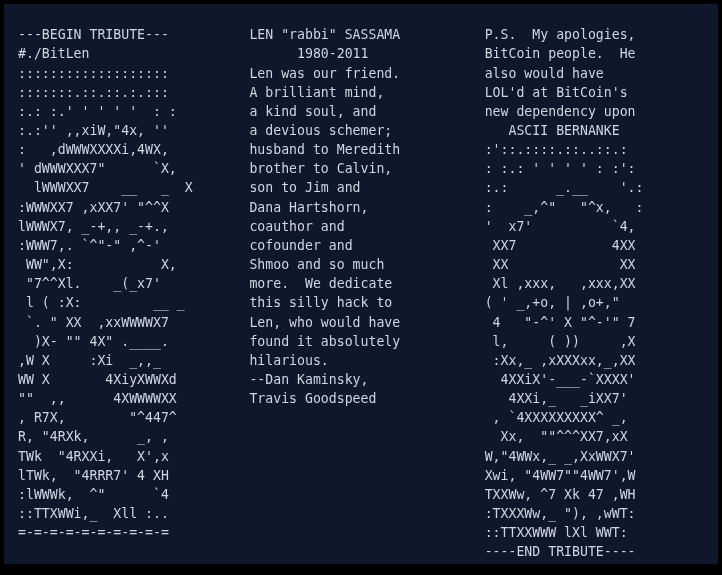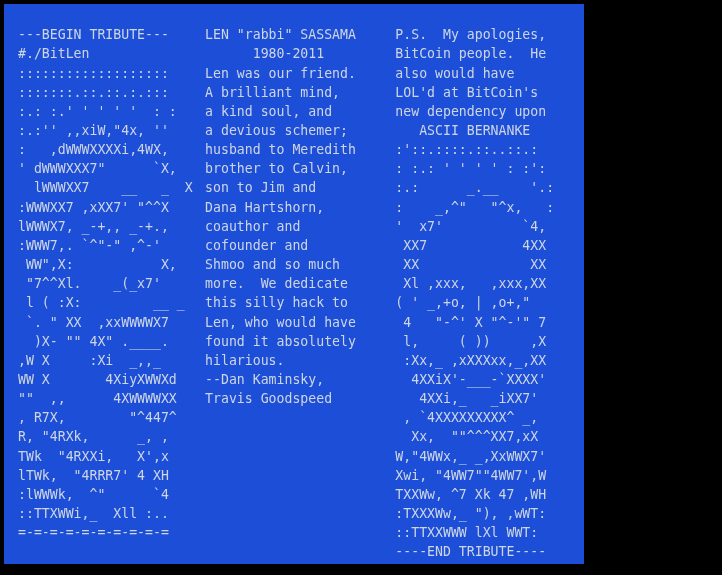--- a/index.html
+++ b/index.html
@@ -11,23 +11,23 @@
   body {
     width: 722px;
     height: 575px;
     overflow: hidden;
     font-family: "DejaVu Sans Mono", "Liberation Mono", monospace;
   }
   #screen {
     position: absolute;
     left: 4px;
     top: 4px;
-    width: 580px;
+    width: 714px;
     height: 560px;
-    background: #1d4ed8;
+    background: #0f172a;
     box-sizing: border-box;
     overflow: hidden;
   }
   #columns {
     display: flex;
     flex-direction: row;
     align-items: flex-start;
     padding: 8px 0 0 0;
     height: 100%;
     box-sizing: border-box;

